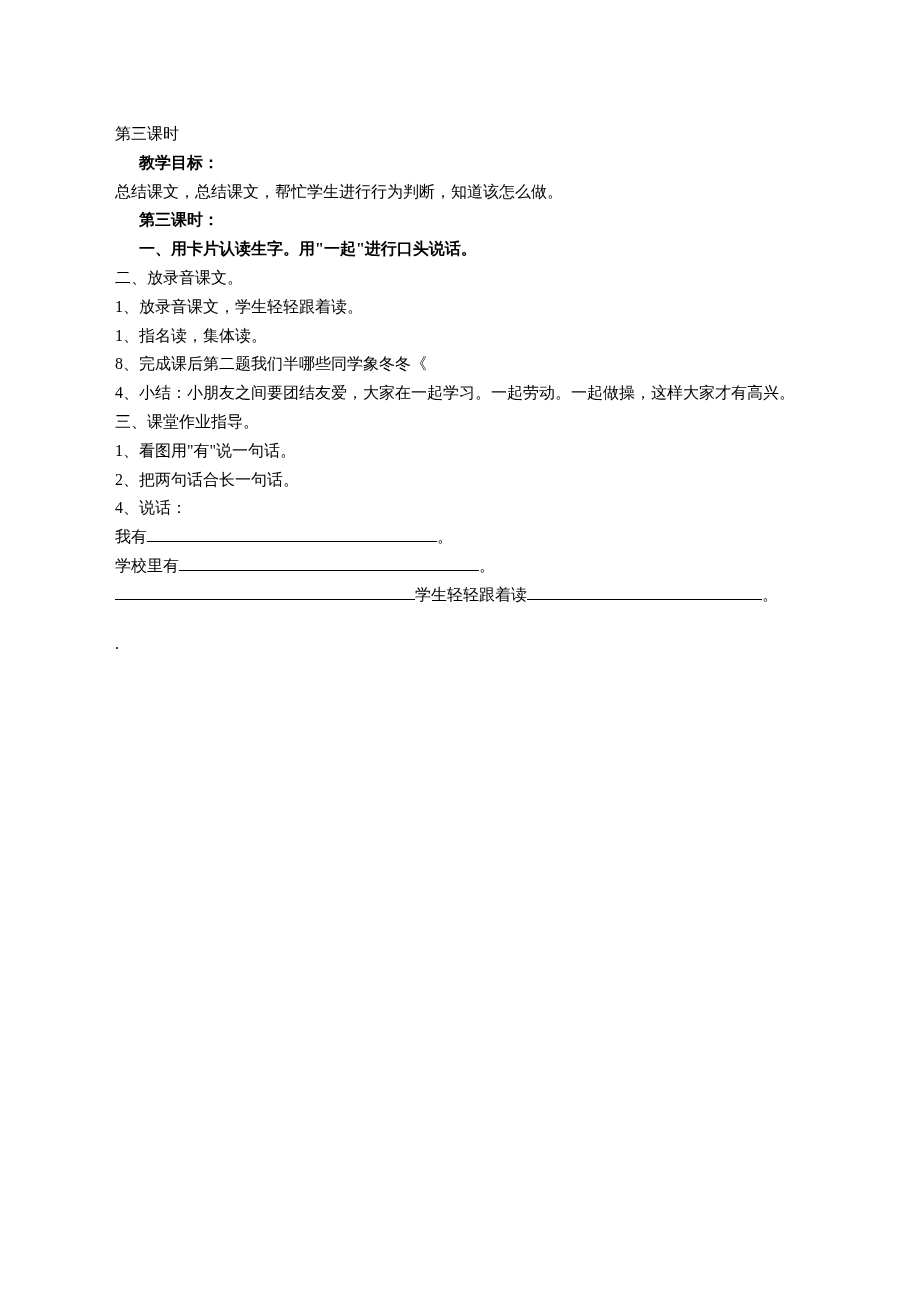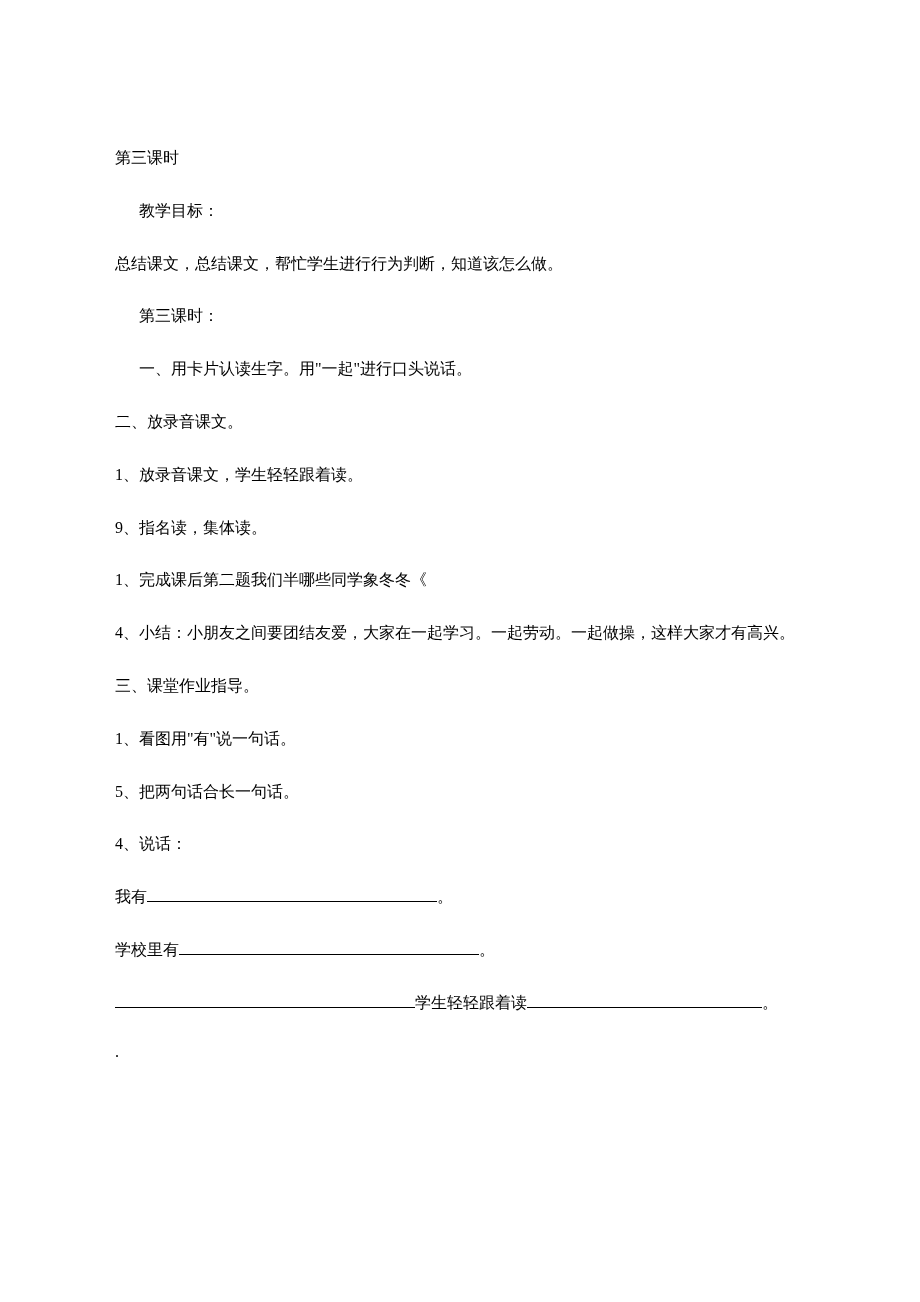--- a/index.html
+++ b/index.html
@@ -11,24 +11,24 @@
       background: #ffffff;
       font-family: "SimSun", "宋体", serif;
       font-size: 16px;
       line-height: 1.8;
       color: #000000;
       padding: 120px 115px 40px 115px;
       width: 920px;
     }
     .line {
       display: block;
-      margin-top: 24px;
     }
     .indent {
       text-indent: 1.5em;
+      font-weight: bold;
     }
     .blank {
       display: inline-block;
       border-bottom: 1px solid #000;
       height: 1.1em;
       vertical-align: baseline;
       position: relative;
       top: 0;
     }
     .dot {
@@ -38,26 +38,26 @@
 </head>
 <body>
 
 <div class="line">第三课时</div>
 <div class="line indent">教学目标：</div>
 <div class="line">总结课文，总结课文，帮忙学生进行行为判断，知道该怎么做。</div>
 <div class="line indent">第三课时：</div>
 <div class="line indent">一、用卡片认读生字。用"一起"进行口头说话。</div>
 <div class="line">二、放录音课文。</div>
 <div class="line">1、放录音课文，学生轻轻跟着读。</div>
-<div class="line">9、指名读，集体读。</div>
-<div class="line">1、完成课后第二题我们半哪些同学象冬冬《</div>
+<div class="line">1、指名读，集体读。</div>
+<div class="line">8、完成课后第二题我们半哪些同学象冬冬《</div>
 <div class="line">4、小结：小朋友之间要团结友爱，大家在一起学习。一起劳动。一起做操，这样大家才有高兴。</div>
 <div class="line">三、课堂作业指导。</div>
 <div class="line">1、看图用"有"说一句话。</div>
-<div class="line">5、把两句话合长一句话。</div>
+<div class="line">2、把两句话合长一句话。</div>
 <div class="line">4、说话：</div>
 
 <div class="line">
   <span>我有</span><span class="blank" style="width:290px;"></span><span>。</span>
 </div>
 
 <div class="line">
   <span>学校里有</span><span class="blank" style="width:300px;"></span><span>。</span>
 </div>
 

